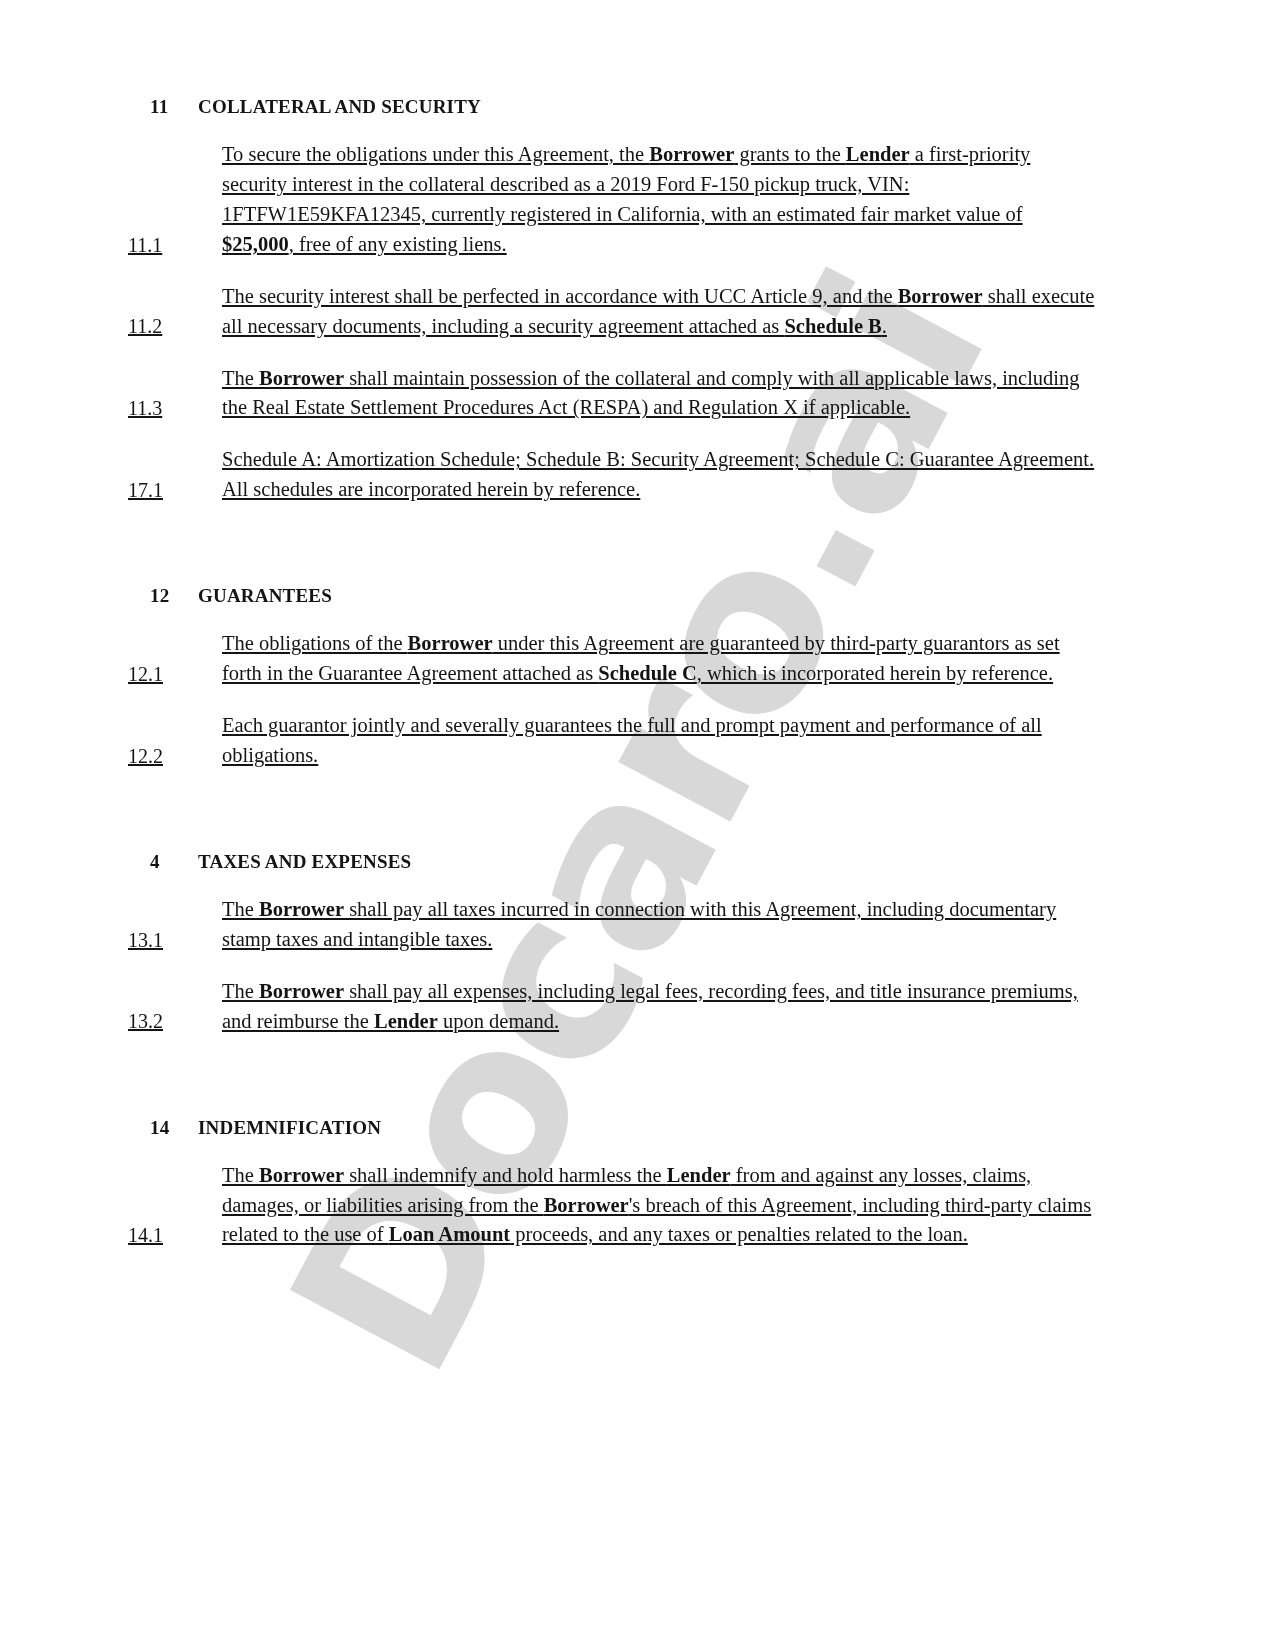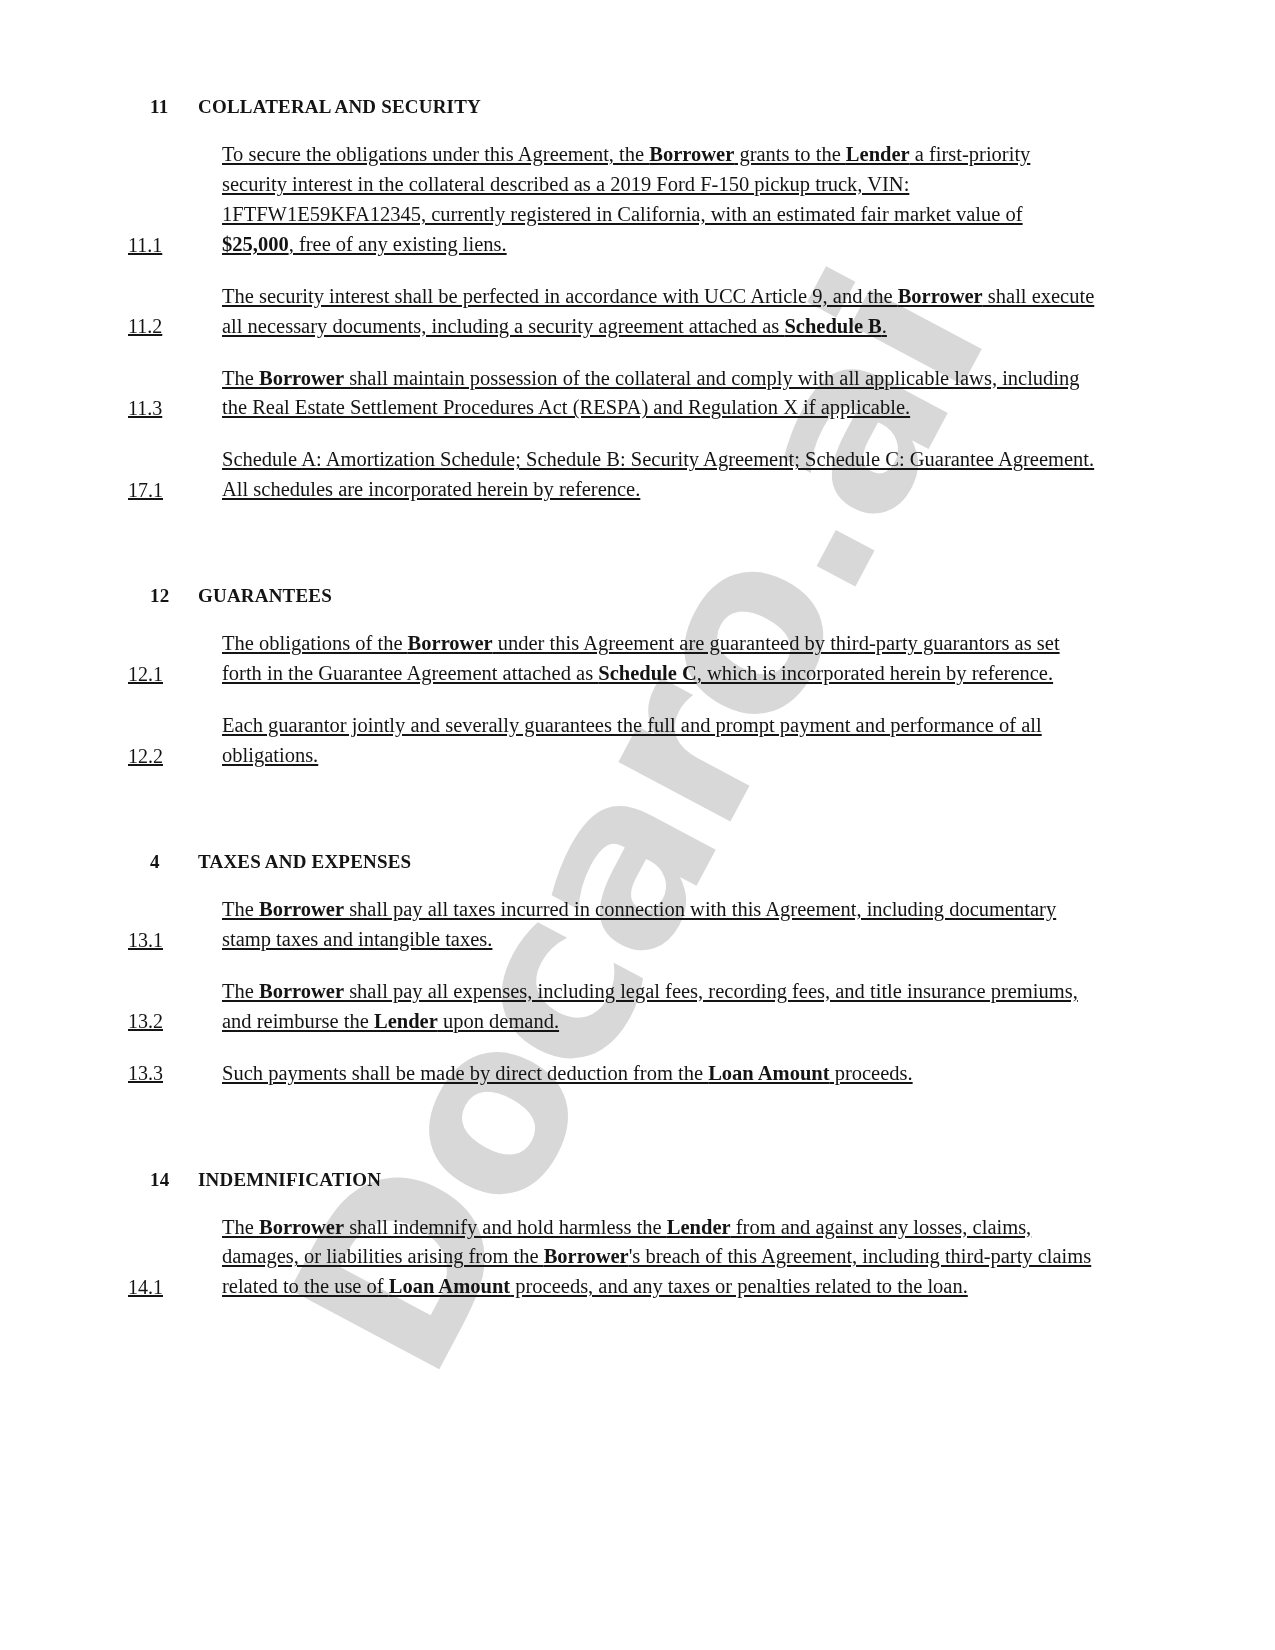--- a/index.html
+++ b/index.html
@@ -161,24 +161,20 @@
           <span class="sh-title">TAXES AND EXPENSES</span>
         </div>
         <div class="clause">
           <span class="cl-num">13.1</span>
           <span class="cl-text">The <b>Borrower</b> shall pay all taxes incurred in connection with this Agreement, including documentary stamp taxes and intangible taxes.</span>
         </div>
         <div class="clause">
           <span class="cl-num">13.2</span>
           <span class="cl-text">The <b>Borrower</b> shall pay all expenses, including legal fees, recording fees, and title insurance premiums, and reimburse the <b>Lender</b> upon demand.</span>
         </div>
-        <div class="clause">
-          <span class="cl-num">13.3</span>
-          <span class="cl-text">Such payments shall be made by direct deduction from the <b>Loan Amount</b> proceeds.</span>
-        </div>
       </div>
       <div class="section-gap"></div>
       <div class="section">
         <div class="section-heading">
           <span class="sh-num">14</span>
           <span class="sh-title">INDEMNIFICATION</span>
         </div>
         <div class="clause">
           <span class="cl-num">14.1</span>
           <span class="cl-text">The <b>Borrower</b> shall indemnify and hold harmless the <b>Lender</b> from and against any losses, claims, damages, or liabilities arising from the <b>Borrower</b>'s breach of this Agreement, including third-party claims related to the use of <b>Loan Amount</b> proceeds, and any taxes or penalties related to the loan.</span>

